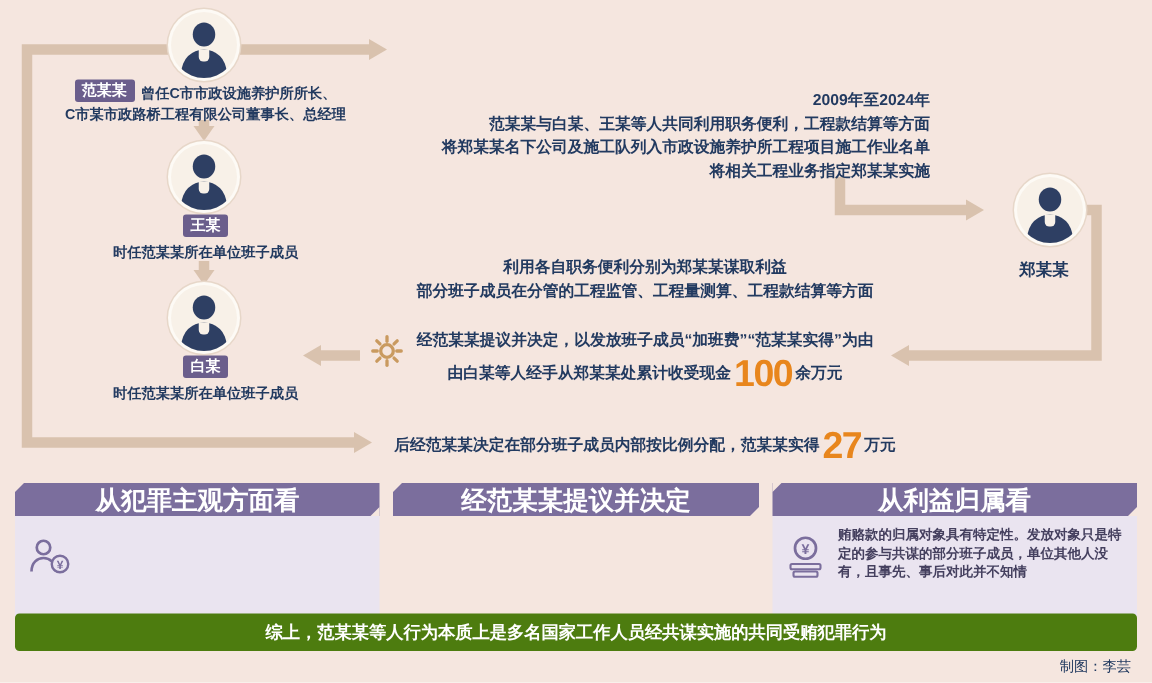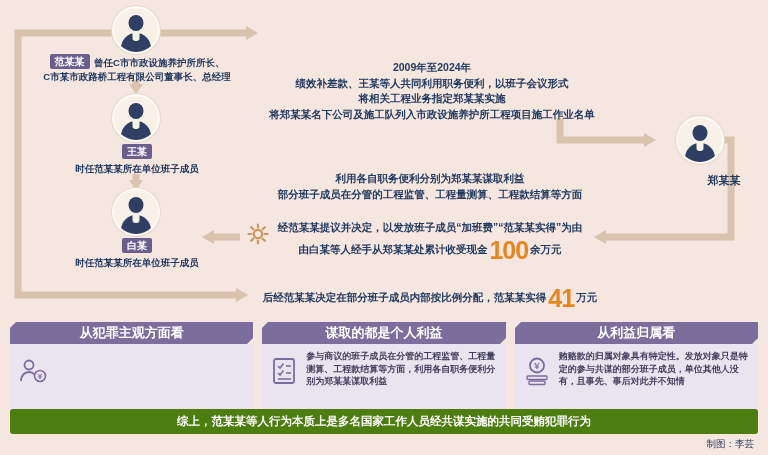--- a/index.html
+++ b/index.html
@@ -33,21 +33,21 @@
   
   .arrows{position:absolute;left:0;top:0;pointer-events:none;}
   .arrows polyline,.arrows line{fill:none;stroke:#d9c2ae;stroke-width:7;}
   .arrows polygon{fill:#d9c2ae;}
 
   .gear{position:absolute;}
 
   
   .panel{position:absolute;left:10px;top:322px;width:748px;display:flex;gap:9px;}
   .abox{flex:1;display:flex;flex-direction:column;}
-  .ahead{height:22px;background:#7b6e9d;color:#fff;font-size:13px;font-weight:bold;
+  .ahead{height:22px;background:#7b6e9d;color:#fff;font-size:17px;font-weight:bold;
          display:flex;align-items:center;justify-content:center;position:relative;}
   .ahead::before{content:"";position:absolute;left:0;top:0;width:0;height:0;
          border-top:6px solid #f5e6df;border-right:6px solid transparent;}
   .ahead::after{content:"";position:absolute;right:0;bottom:0;width:0;height:0;
          border-bottom:6px solid #f5e6df;border-left:6px solid transparent;}
   .abody{height:58px;background:#eae4f0;padding:6px 7px;display:flex;gap:7px;align-items:flex-start;}
   .aicon{flex:0 0 30px;width:30px;height:30px;margin-top:6px;}
   .atext{font-size:9px;line-height:12.5px;color:#45405f;font-weight:bold;}
 
   
@@ -120,29 +120,29 @@
       <span class="chip">白某</span>
     </div>
     <div class="desc">时任范某某所在单位班子成员</div>
   </div>
 
   <div class="avatar" style="left:678px;top:118px;">
     <div class="head"></div>
     <div class="shoulders"></div>
     <div class="collar"></div>
   </div>
-  <div class="plabel" style="left:684px;top:170px;width:80px;">
+  <div class="plabel" style="left:656px;top:170px;width:80px;">
     <span class="zname">郑某某</span>
   </div>
 
-  <div class="flowblock" style="left:232px;top:60px;width:400px;">
+  <div class="flowblock" style="left:220px;top:60px;width:400px;text-align:right;">
     <div>2009年至2024年</div>
-    <div>绩效补差款、王某等人共同利用职务便利，以班子会议形式</div>
+    <div>范某某与白某、王某等人共同利用职务便利，工程款结算等方面</div>
+    <div>将郑某某名下公司及施工队列入市政设施养护所工程项目施工作业名单</div>
     <div>将相关工程业务指定郑某某实施</div>
-    <div>将郑某某名下公司及施工队列入市政设施养护所工程项目施工作业名单</div>
   </div>
 
   <div class="flowblock" style="left:230px;top:171px;width:400px;">
     <div>利用各自职务便利分别为郑某某谋取利益</div>
     <div>部分班子成员在分管的工程监管、工程量测算、工程款结算等方面</div>
   </div>
 
   <div class="gear" style="left:246px;top:222px;">
     <svg width="24" height="24" viewBox="0 0 24 24">
       <circle cx="12" cy="12" r="4.2" fill="none" stroke="#c99a5f" stroke-width="2.2"></circle>
@@ -160,50 +160,39 @@
   </div>
 
   <div class="flowblock" style="left:215px;top:220px;width:430px;">
     <div>经范某某提议并决定，以发放班子成员“加班费”“范某某实得”为由</div>
     <div class="bigline">
       <span>由白某等人经手从郑某某处累计收受现金</span><span class="bignum">100</span><span>余万元</span>
     </div>
   </div>
 
   <div class="flowblock bigline" style="left:180px;top:284px;width:500px;">
-    <span>后经范某某决定在部分班子成员内部按比例分配，范某某实得</span><span class="bignum">41</span><span>万元</span>
+    <span>后经范某某决定在部分班子成员内部按比例分配，范某某实得</span><span class="bignum">27</span><span>万元</span>
   </div>
 
   <div class="panel">
 
     <div class="abox">
       <div class="ahead">从犯罪主观方面看</div>
       <div class="abody">
         <svg class="aicon" viewBox="0 0 30 30">
           <circle cx="12" cy="9" r="4.5" fill="none" stroke="#7b6e9d" stroke-width="1.8"></circle>
           <path d="M4 25 c0-6 4-9 8-9 s8 3 8 9" fill="none" stroke="#7b6e9d" stroke-width="1.8"></path>
           <circle cx="23" cy="20" r="5.5" fill="#eae4f0" stroke="#7b6e9d" stroke-width="1.6"></circle>
           <text x="23" y="23" font-size="8" fill="#7b6e9d" text-anchor="middle" font-weight="bold">¥</text>
         </svg>
       </div>
     </div>
 
     <div class="abox">
-      <div class="ahead">谋取的都是个人利益</div>
-      <div class="abody">
-        <svg class="aicon" viewBox="0 0 30 30">
-          <rect x="5" y="3" width="20" height="24" rx="2" fill="none" stroke="#7b6e9d" stroke-width="1.8"></rect>
-          <path d="M9 10 l2 2 3.5-4.5" stroke="#7b6e9d" stroke-width="1.6" fill="none"></path>
-          <line x1="17" y1="10" x2="22" y2="10" stroke="#7b6e9d" stroke-width="1.6"></line>
-          <path d="M9 17 l2 2 3.5-4.5" stroke="#7b6e9d" stroke-width="1.6" fill="none"></path>
-          <line x1="17" y1="17" x2="22" y2="17" stroke="#7b6e9d" stroke-width="1.6"></line>
-          <line x1="9" y1="23" x2="22" y2="23" stroke="#7b6e9d" stroke-width="1.6"></line>
-        </svg>
-        <div class="atext">参与商议的班子成员在分管的工程监管、工程量测算、工程款结算等方面，利用各自职务便利分别为郑某某谋取利益</div>
-      </div>
+      <div class="ahead">经范某某提议并决定</div>
     </div>
 
     <div class="abox">
       <div class="ahead">从利益归属看</div>
       <div class="abody">
         <svg class="aicon" viewBox="0 0 30 30">
           <circle cx="15" cy="9.5" r="7" fill="none" stroke="#7b6e9d" stroke-width="1.8"></circle>
           <text x="15" y="13" font-size="9.5" fill="#7b6e9d" text-anchor="middle" font-weight="bold">¥</text>
           <rect x="5" y="20" width="20" height="3.5" rx="1" fill="none" stroke="#7b6e9d" stroke-width="1.4"></rect>
           <rect x="7" y="25" width="16" height="3.5" rx="1" fill="none" stroke="#7b6e9d" stroke-width="1.4"></rect>

